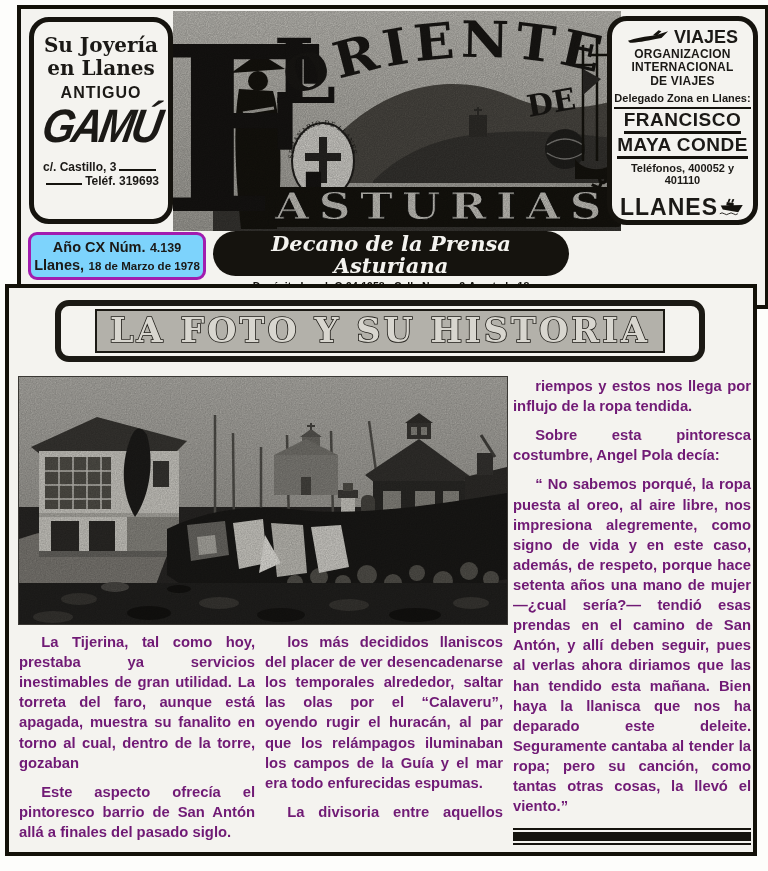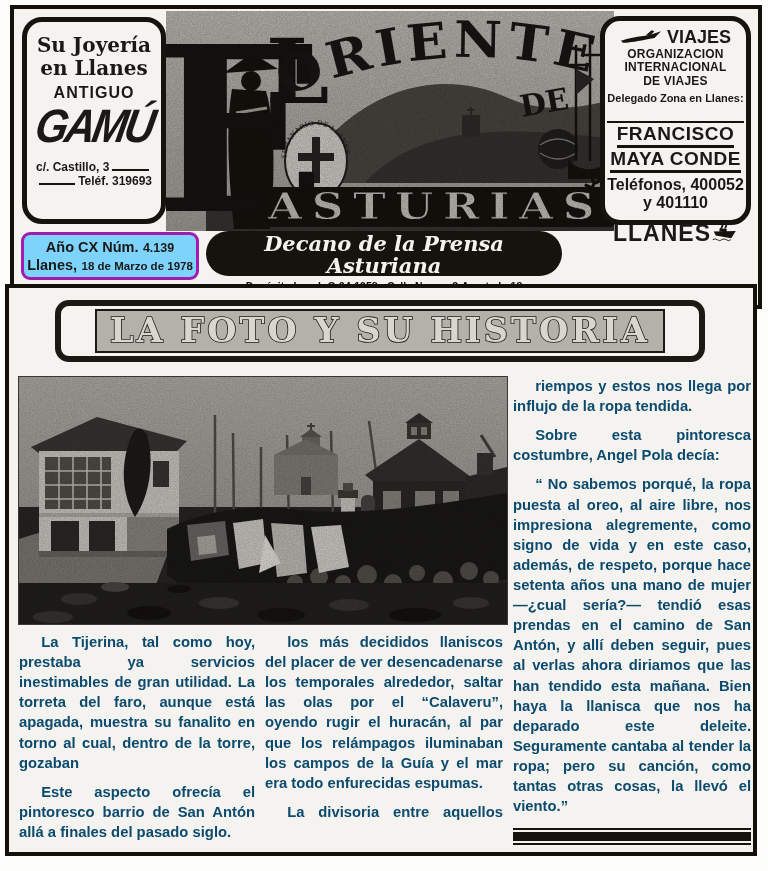--- a/index.html
+++ b/index.html
@@ -1,19 +1,19 @@
 <!DOCTYPE html>
 <html><head>
 <meta charset="utf-8">
 <style>
   html,body{margin:0;padding:0;background:#e9e8e5;}
   .page{position:relative;width:768px;height:871px;background:#fdfdfb;
         font-family:"Liberation Sans",sans-serif;color:#1b1916;overflow:hidden;}
   .block{position:absolute;background:#f4f3ef;border:4px solid #131109;box-sizing:border-box;}
-  #mast-block{left:10px;top:5px;width:752px;height:304px;}
+  #mast-block{left:17px;top:5px;width:752px;height:304px;}
   #article-frame{left:5px;top:284px;width:752px;height:572px;}
 
   
   #gamu{position:absolute;left:8px;top:8px;width:144px;height:207px;border:5px solid #15130e;
         border-radius:20px;display:flex;flex-direction:column;align-items:center;
         padding-top:12px;box-sizing:border-box;background:#f4f3ef;}
   .gamu-l{font-family:"DejaVu Serif",serif;font-weight:bold;font-size:20px;line-height:1.15;}
   .gamu-antiguo{font-size:16px;font-weight:600;letter-spacing:1px;margin-top:4px;}
   .gamu-logo{font-style:italic;font-weight:900;font-size:42px;letter-spacing:-3px;
              transform:skewX(-10deg) scaleY(1.12);margin:0 0 10px;}
@@ -25,24 +25,24 @@
   #mast-art{position:absolute;left:152px;top:2px;width:448px;height:220px;}
 
   
   #melia{position:absolute;right:7px;top:7px;width:151px;height:209px;border:5px solid #15130e;
          border-radius:20px;text-align:center;box-sizing:border-box;padding-top:6px;background:#f4f3ef;}
   .melia-top{display:flex;justify-content:center;align-items:center;gap:3px;font-weight:800;font-size:18px;}
   .melia-logo{font-family:"DejaVu Serif",serif;font-style:italic;font-weight:bold;font-size:36px;
               line-height:.95;margin-top:-2px;}
   .melia-org{font-size:12px;font-weight:800;line-height:1.12;letter-spacing:.2px;}
   .melia-del{font-size:11px;font-weight:700;border-bottom:2px solid #15130e;display:inline-block;
-             padding-bottom:17px;margin-top:4px;}
+             padding-bottom:3px;margin-top:4px;}
   .melia-name{font-size:19px;font-weight:800;letter-spacing:.5px;border-bottom:3px solid #15130e;
               width:fit-content;margin:0 auto;line-height:1.15;}
-  .melia-tel{font-size:16px;font-weight:800;margin-top:3px;}
+  .melia-tel{font-size:11px;font-weight:800;margin-top:3px;}
   .melia-bottom{display:flex;align-items:center;justify-content:space-between;padding:0 8px;margin-top:1px;}
   .melia-city{font-size:23px;font-weight:900;letter-spacing:1px;}
 
   
   #issue{position:absolute;left:7px;top:223px;width:172px;height:42px;border:3px solid #a21caf;
          border-radius:9px;display:flex;flex-direction:column;justify-content:center;
          align-items:center;background:#7dd3fc;line-height:1.15;}
   .issue-l1{font-size:14.5px;font-weight:700;}
   .issue-num{font-size:12.5px;font-weight:800;}
   .issue-city{font-size:14.5px;font-weight:700;}
@@ -59,21 +59,21 @@
   
   #title-box{position:absolute;left:46px;top:12px;width:650px;height:62px;border:6px solid #1b1914;
              border-radius:14px;display:flex;align-items:center;justify-content:center;box-sizing:border-box;}
   #title-panel{width:566px;height:40px;background:#b3b1aa;border:2px solid #1b1914;
                display:flex;align-items:center;justify-content:center;}
   #photo{position:absolute;left:9px;top:88px;width:488px;height:247px;border:1px solid #3a3834;background:#9a988f;}
   #col-right{position:absolute;left:504px;top:88px;width:238px;}
   #col-left{position:absolute;left:10px;top:344px;width:236px;}
   #col-mid{position:absolute;left:256px;top:344px;width:238px;}
   p.art{font-size:14.8px;font-weight:700;line-height:1.36;text-align:justify;
-        margin:0 0 9px;text-indent:1.5em;color:#0c4a6e;}
+        margin:0 0 9px;text-indent:1.5em;color:#701a75;}
   .ni{text-indent:0;}
   .jl{text-align-last:justify;}
   #end-rule{margin-top:12px;border-top:2px solid #15130e;border-bottom:2px solid #15130e;padding:2px 0;}
   #end-rule .bar{height:9px;background:#15130e;}
 </style>
 </head>
 <body>
 
 <div class="page">
 

